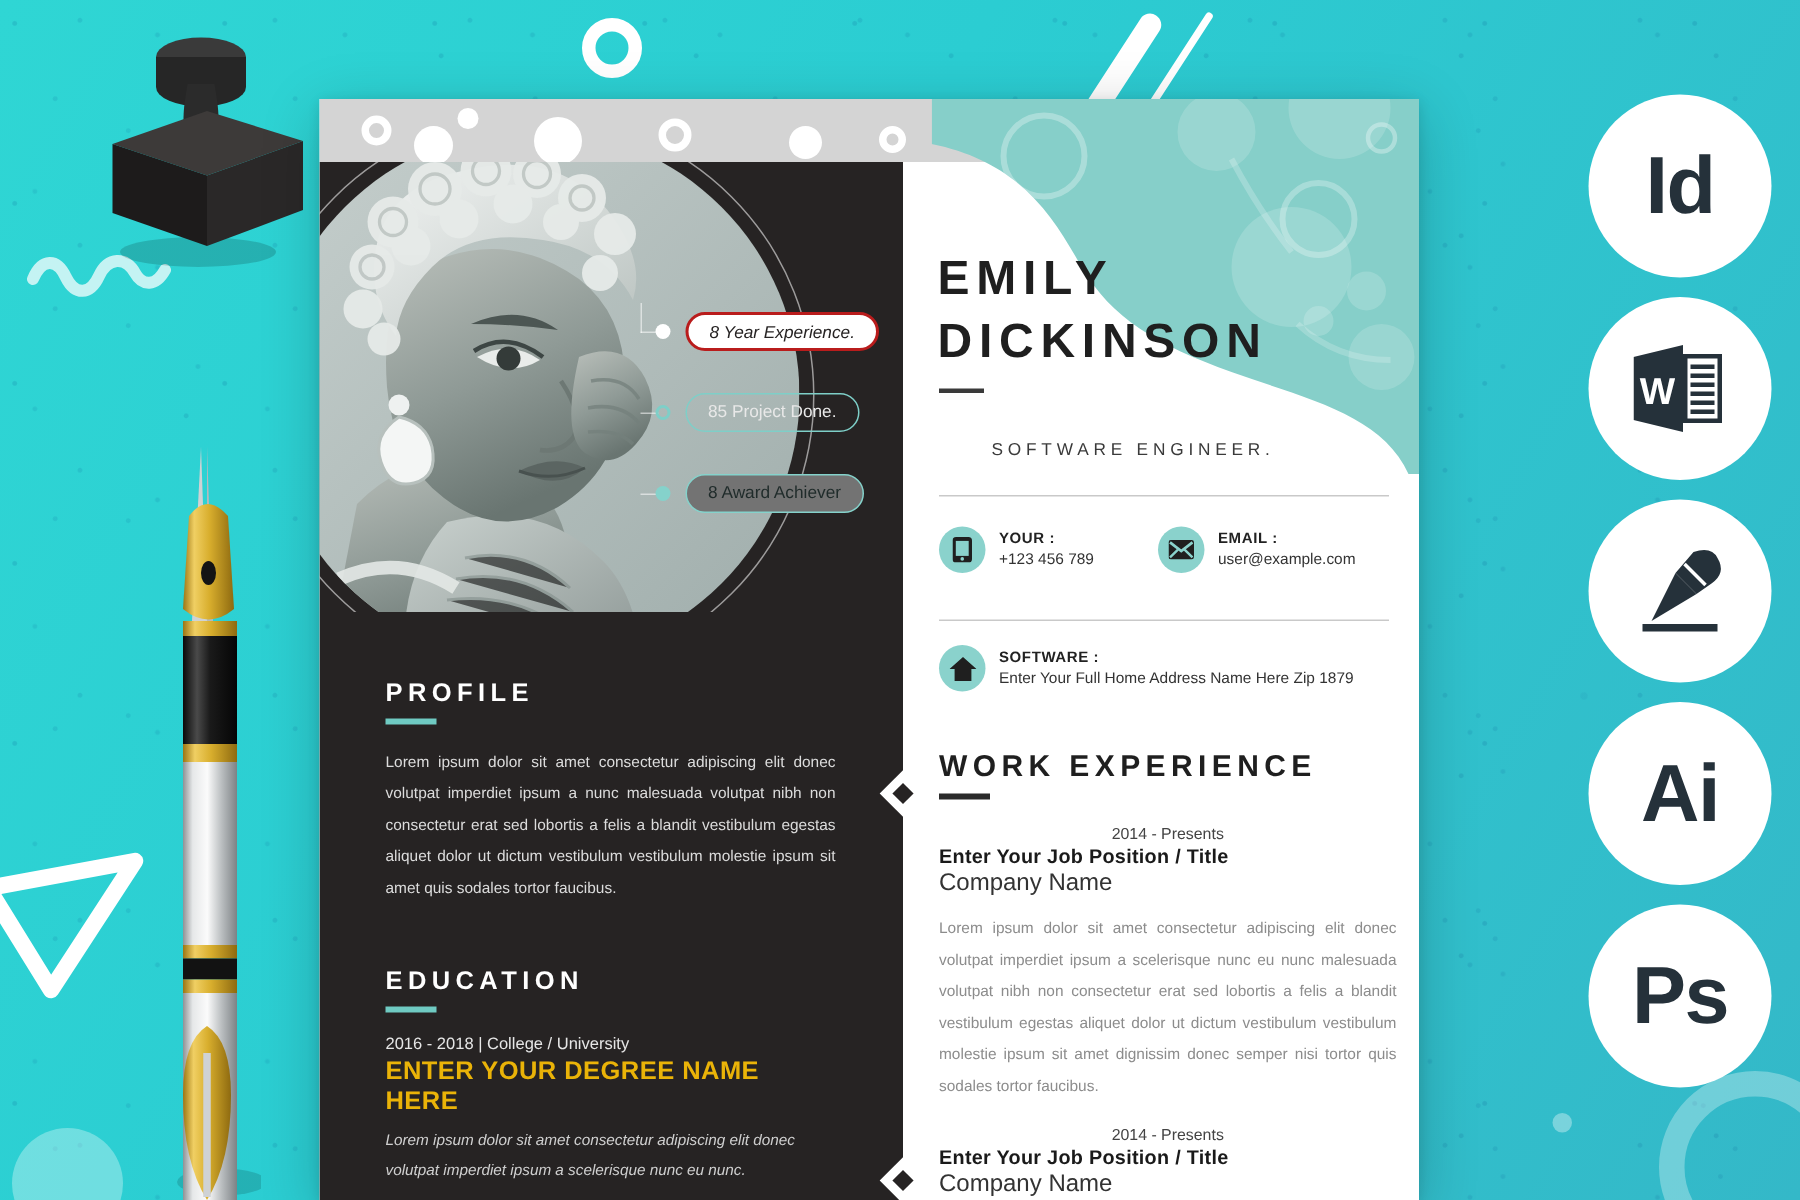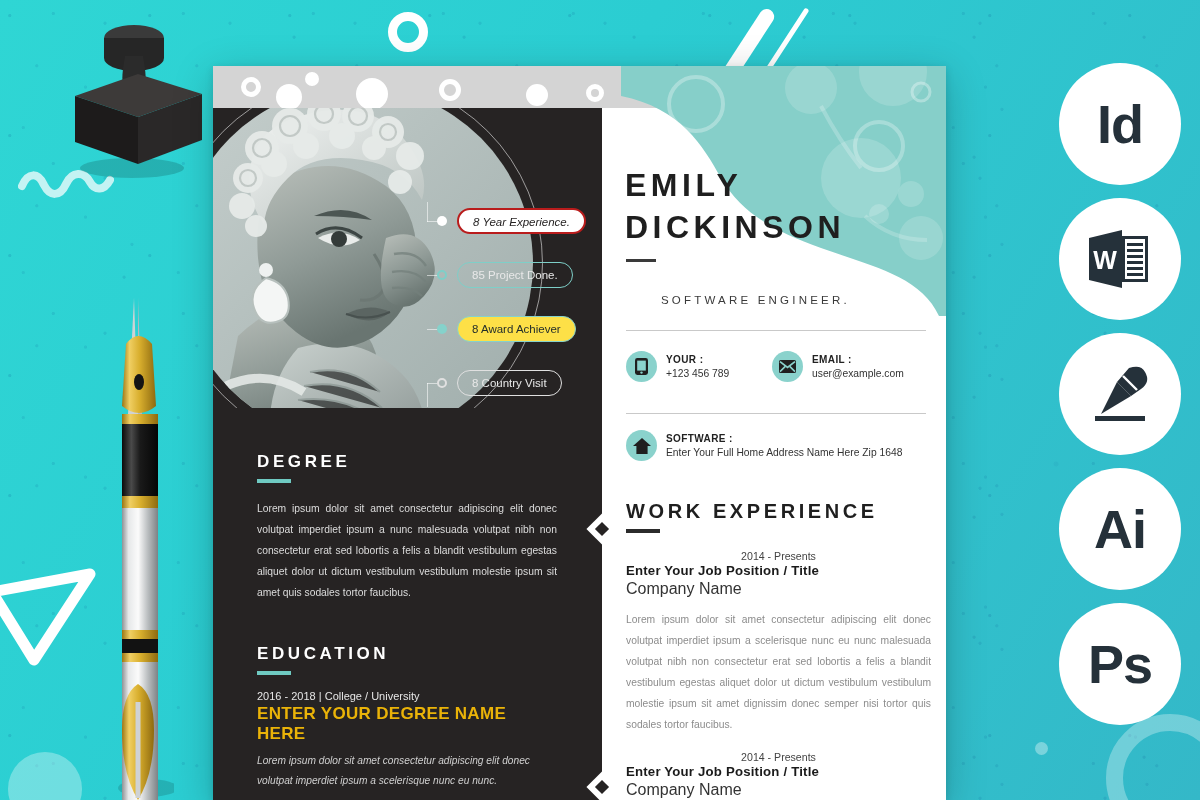--- a/index.html
+++ b/index.html
@@ -97,21 +97,21 @@
   
   #stats { position: absolute; left: 214px; top: 94px; width: 175px; }
   .stat-row { position: relative; height: 54px; }
   .stat-pill {
     position: absolute; left: 30px; top: 6px;
     height: 26px; line-height: 24px; padding: 0 14px;
     border-radius: 14px; font-size: 11.5px; white-space: nowrap;
   }
   .pill-white { background: #fff; color: #262323; border: 2px solid #b91c1c; font-style: italic; }
   .pill-teal-o { background: transparent; color: #e8e8e8; border: 1.4px solid #7ecfc8; }
-  .pill-teal { background: #fde047; color: #1f2b2a; border: 1px solid #85d2cb; }
+  .pill-teal { background: #737373; color: #1f2b2a; border: 1px solid #85d2cb; }
   .pill-white-o { background: transparent; color: #e8e8e8; border: 1.4px solid #e0e0e0; }
   .stat-dot { position: absolute; left: 10px; top: 14px; width: 10px; height: 10px;
     border-radius: 50%; }
   .dot-white { background: #fff; }
   .dot-teal-o { background: transparent; border: 2px solid #7ecfc8; }
   .dot-teal { background: #85d2cb; }
   .dot-white-o { background: transparent; border: 2px solid #e0e0e0; }
   .stat-line { position: absolute; left: 0; top: 19px; width: 12px; height: 1px;
     background: rgba(255,255,255,.55); }
   .stat-elbow { position: absolute; background: rgba(255,255,255,.55); }
@@ -404,30 +404,24 @@
       <div class="stat-row">
         <div class="stat-line"></div>
         <div class="stat-dot dot-teal-o"></div>
         <div class="stat-pill pill-teal-o">85 Project Done.</div>
       </div>
       <div class="stat-row">
         <div class="stat-line"></div>
         <div class="stat-dot dot-teal"></div>
         <div class="stat-pill pill-teal">8 Award Achiever</div>
       </div>
-      <div class="stat-row">
-        <div class="stat-elbow" style="left:0; top:19px; width:1px; height:24px;"></div>
-        <div class="stat-line"></div>
-        <div class="stat-dot dot-white-o"></div>
-        <div class="stat-pill pill-white-o">8 Country Visit</div>
-      </div>
     </div>
 
     <div class="dsec" style="top:344px;">
-      <h2>DEGREE</h2>
+      <h2>PROFILE</h2>
       <div class="rule-teal"></div>
       <p>Lorem ipsum dolor sit amet consectetur adipiscing elit donec volutpat imperdiet ipsum a nunc malesuada volutpat nibh non consectetur erat sed lobortis a felis a blandit vestibulum egestas aliquet dolor ut dictum vestibulum vestibulum molestie ipsum sit amet quis sodales tortor faucibus.</p>
     </div>
 
     <div class="dsec" style="top:536px;">
       <h2>EDUCATION</h2>
       <div class="rule-teal"></div>
       <div class="edu-item">
         <div class="edu-date">2016 - 2018  | College / University</div>
         <div class="edu-degree">ENTER YOUR DEGREE NAME HERE</div>
@@ -487,21 +481,21 @@
     <div id="hr2"></div>
 
     <div class="contact" style="left:24px; top:322px;">
       <div class="cicon">
         <svg width="18" height="16" viewBox="0 0 18 16">
           <path d="M9 0 L18 8 H14.6 V16 H3.4 V8 H0 Z" fill="#1f1f1f"></path>
         </svg>
       </div>
       <div>
         <div class="clab">SOFTWARE :</div>
-        <div class="cval">Enter Your Full Home Address Name Here Zip 1648</div>
+        <div class="cval">Enter Your Full Home Address Name Here Zip 1879</div>
       </div>
     </div>
 
     <div id="work">
       <h2>WORK EXPERIENCE</h2>
       <div class="rule-dark"></div>
 
       <div class="job">
         <div class="job-date">2014 - Presents</div>
         <div class="job-title">Enter Your Job Position / Title</div>

